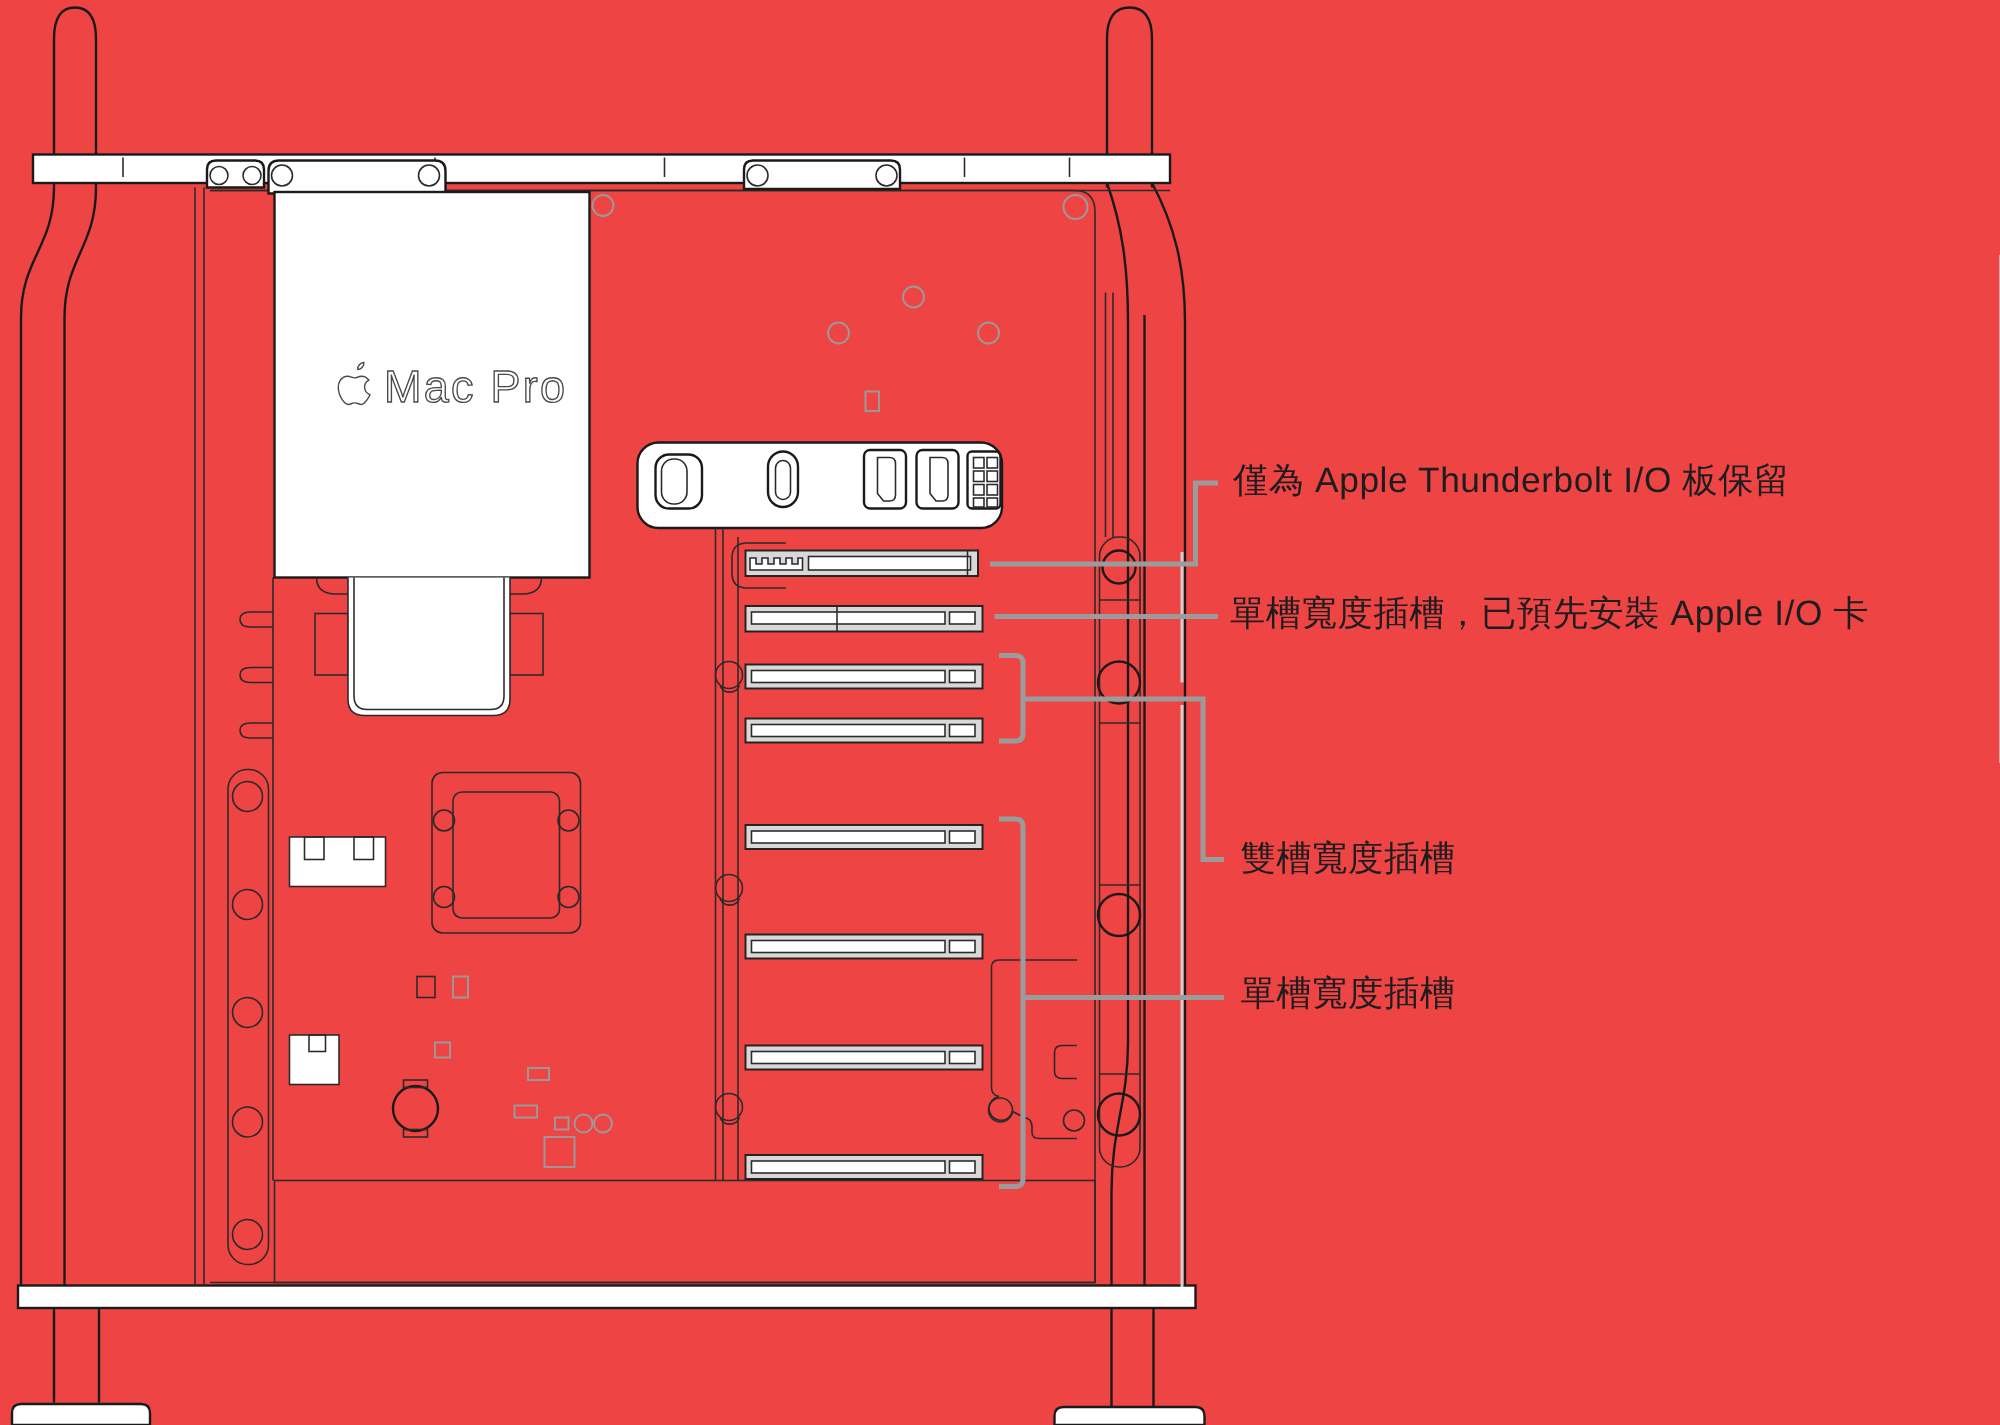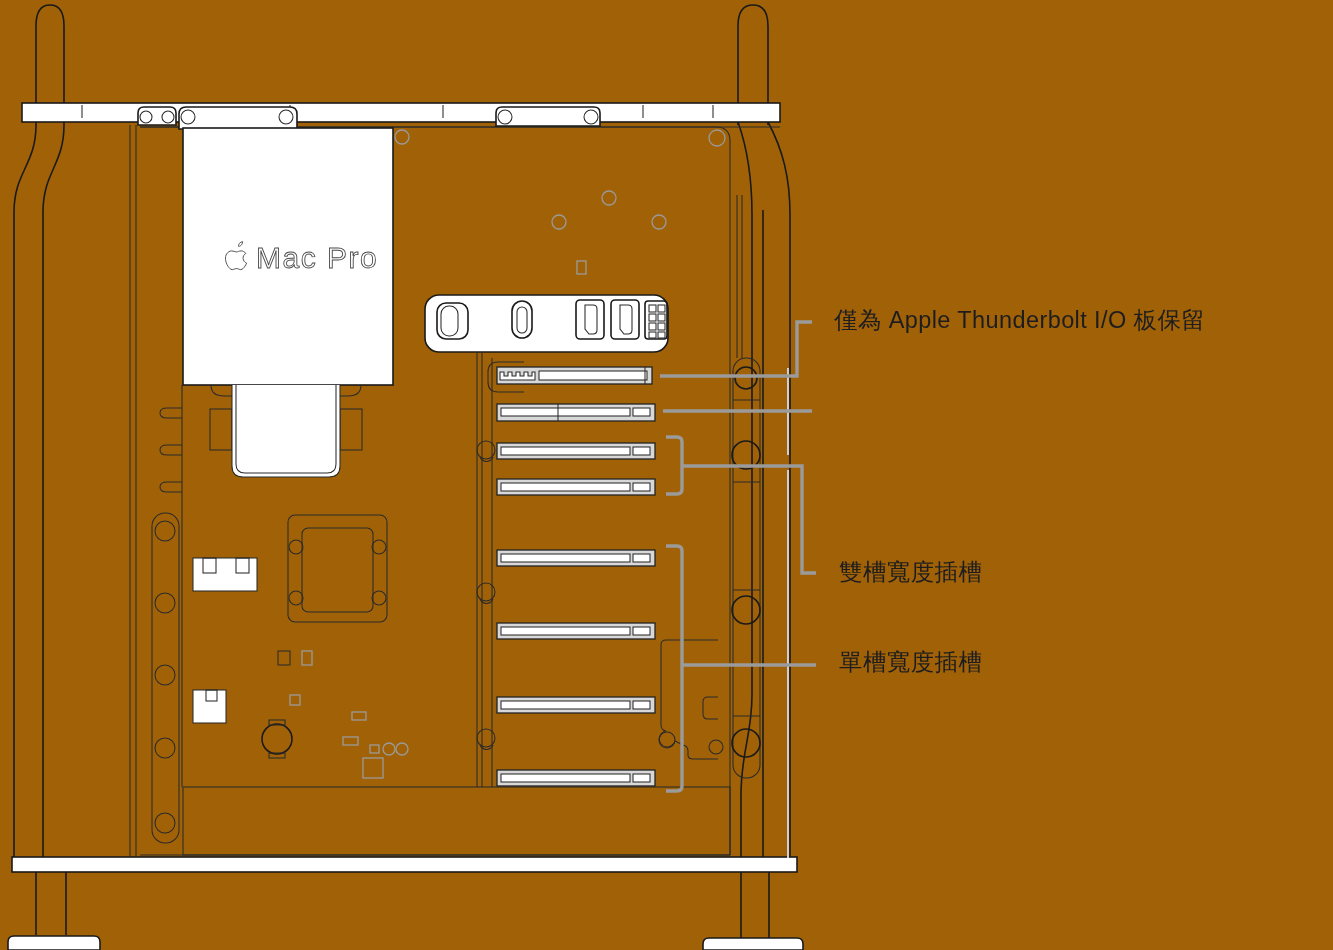--- a/index.html
+++ b/index.html
@@ -1,25 +1,24 @@
 <!DOCTYPE html>
 <html><head>
 <meta charset="utf-8">
 <style>
   html,body{margin:0;padding:0;background:#fff;}
   .stage{
-    position:relative;width:1333px;height:950px;background:#a16207;
+    position:relative;width:1333px;height:950px;background:#ef4444;
     font-family:"Liberation Sans","DejaVu Sans",sans-serif;overflow:hidden;
   }
   .stage svg{position:absolute;left:0;top:0;}
   .callout{
     position:absolute;transform:translateY(-54%);
     font-size:23.5px;color:#1d1d1f;letter-spacing:.4px;white-space:nowrap;
     font-family:"Liberation Sans","DejaVu Sans",sans-serif;
-    margin-left:12px;
   }
   
   .k  {stroke:#1a1a1a;stroke-width:1.6;fill:none;}
   .kf {stroke:#1a1a1a;stroke-width:1.6;fill:#ffffff;}
   .k1 {stroke:#2a2a2a;stroke-width:1.05;fill:none;}
   .k1f{stroke:#2a2a2a;stroke-width:1.05;fill:#ffffff;}
   .sg {stroke:#222222;stroke-width:1.3;fill:#d8d8d8;}  
   .sw {stroke:#2a2a2a;stroke-width:1.05;fill:#ffffff;} 
   .g  {stroke:#9a9a9a;stroke-width:1.3;fill:none;}     
   .lead{stroke:#9b9b9b;stroke-width:3.4;fill:none;stroke-linecap:butt;stroke-linejoin:miter;}
@@ -271,15 +270,16 @@
     <path class="lead" d="M660,376 H797 V322 H812"></path>
     <path class="lead" d="M663,411 H812"></path>
     <path class="lead" d="M666,437 H677 Q682,437 682,442 V489 Q682,494 677,494 H666"></path>
     <path class="lead" d="M682,466 H802 V573 H816"></path>
     <path class="lead" d="M666,546 H677 Q682,546 682,551 V786 Q682,791 677,791 H666"></path>
     <path class="lead" d="M682,665 H816"></path>
   </g>
 </svg>
 
   <div class="callout" style="left:822px;top:321px">僅為 Apple Thunderbolt I/O 板保留</div>
+  <div class="callout" style="left:820px;top:410px">單槽寬度插槽，已預先安裝 Apple I/O 卡</div>
   <div class="callout" style="left:827px;top:573px">雙槽寬度插槽</div>
   <div class="callout" style="left:827px;top:663px">單槽寬度插槽</div>
 </div>
 
 </body></html>

